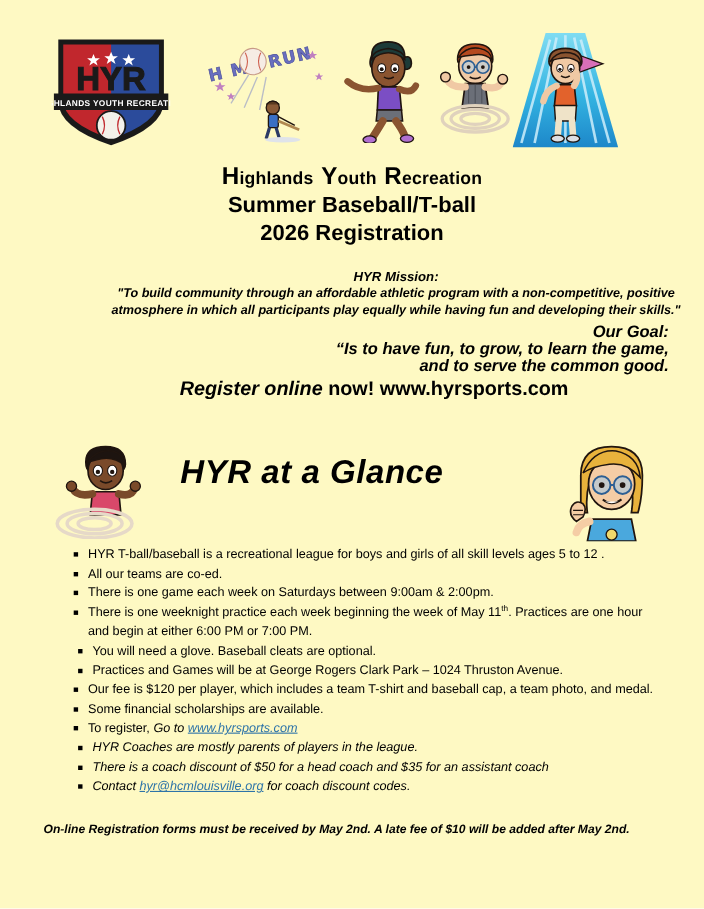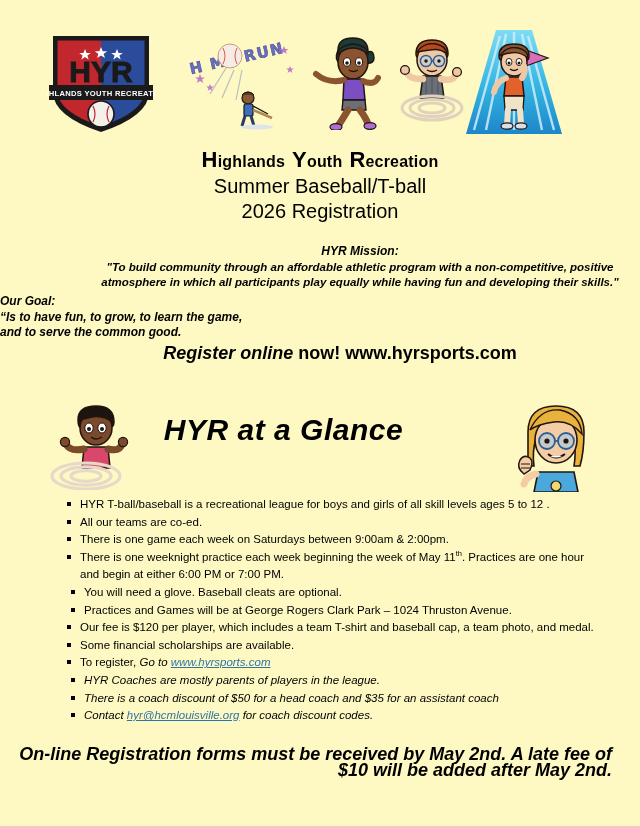--- a/index.html
+++ b/index.html
@@ -59,21 +59,21 @@
     font-family: "Liberation Sans", sans-serif;
     font-weight: bold;
     font-size: 16px;
     line-height: 24px;
     letter-spacing: .2px;
   }
   .line-hyr .cap { font-size: 22px; }
   .line-hyr .gap { display: inline-block; width: 7px; }
   .line-sub {
     font-family: "Liberation Sans", sans-serif;
-    font-weight: normal;
+    font-weight: bold;
     font-size: 20px;
     line-height: 25px;
   }
 
   
   .mission {
     position: absolute;
     left: 0; top: 244px;
     width: 640px;
     text-align: center;
@@ -82,25 +82,25 @@
     font-weight: bold;
     font-size: 11.5px;
     line-height: 15.5px;
     padding-left: 40px;
   }
   .mission .hdr { font-size: 12px; }
   .goal {
     position: absolute;
     left: 0; top: 294px;
     width: 608px;
-    text-align: left;
+    text-align: right;
     font-family: "Liberation Sans", sans-serif;
     font-style: italic;
     font-weight: bold;
-    font-size: 12px;
+    font-size: 15px;
     line-height: 15.5px;
   }
   .register {
     position: absolute;
     left: 0; top: 342px;
     width: 640px;
     text-align: center;
     font-family: "Liberation Sans", sans-serif;
     font-weight: bold;
     font-size: 18px;
@@ -158,25 +158,25 @@
     color: #2E74A8;
     text-decoration: underline;
     font-style: italic;
   }
 
   
   .footer {
     position: absolute;
     left: 0; top: 746px;
     width: 612px;
-    text-align: right;
+    text-align: center;
     font-family: "Liberation Sans", sans-serif;
     font-weight: bold;
     font-style: italic;
-    font-size: 18px;
+    font-size: 11px;
     line-height: 16px;
   }
 </style>
 </head>
 <body>
 
 <div class="page">
 
   <div class="art-strip">
 

